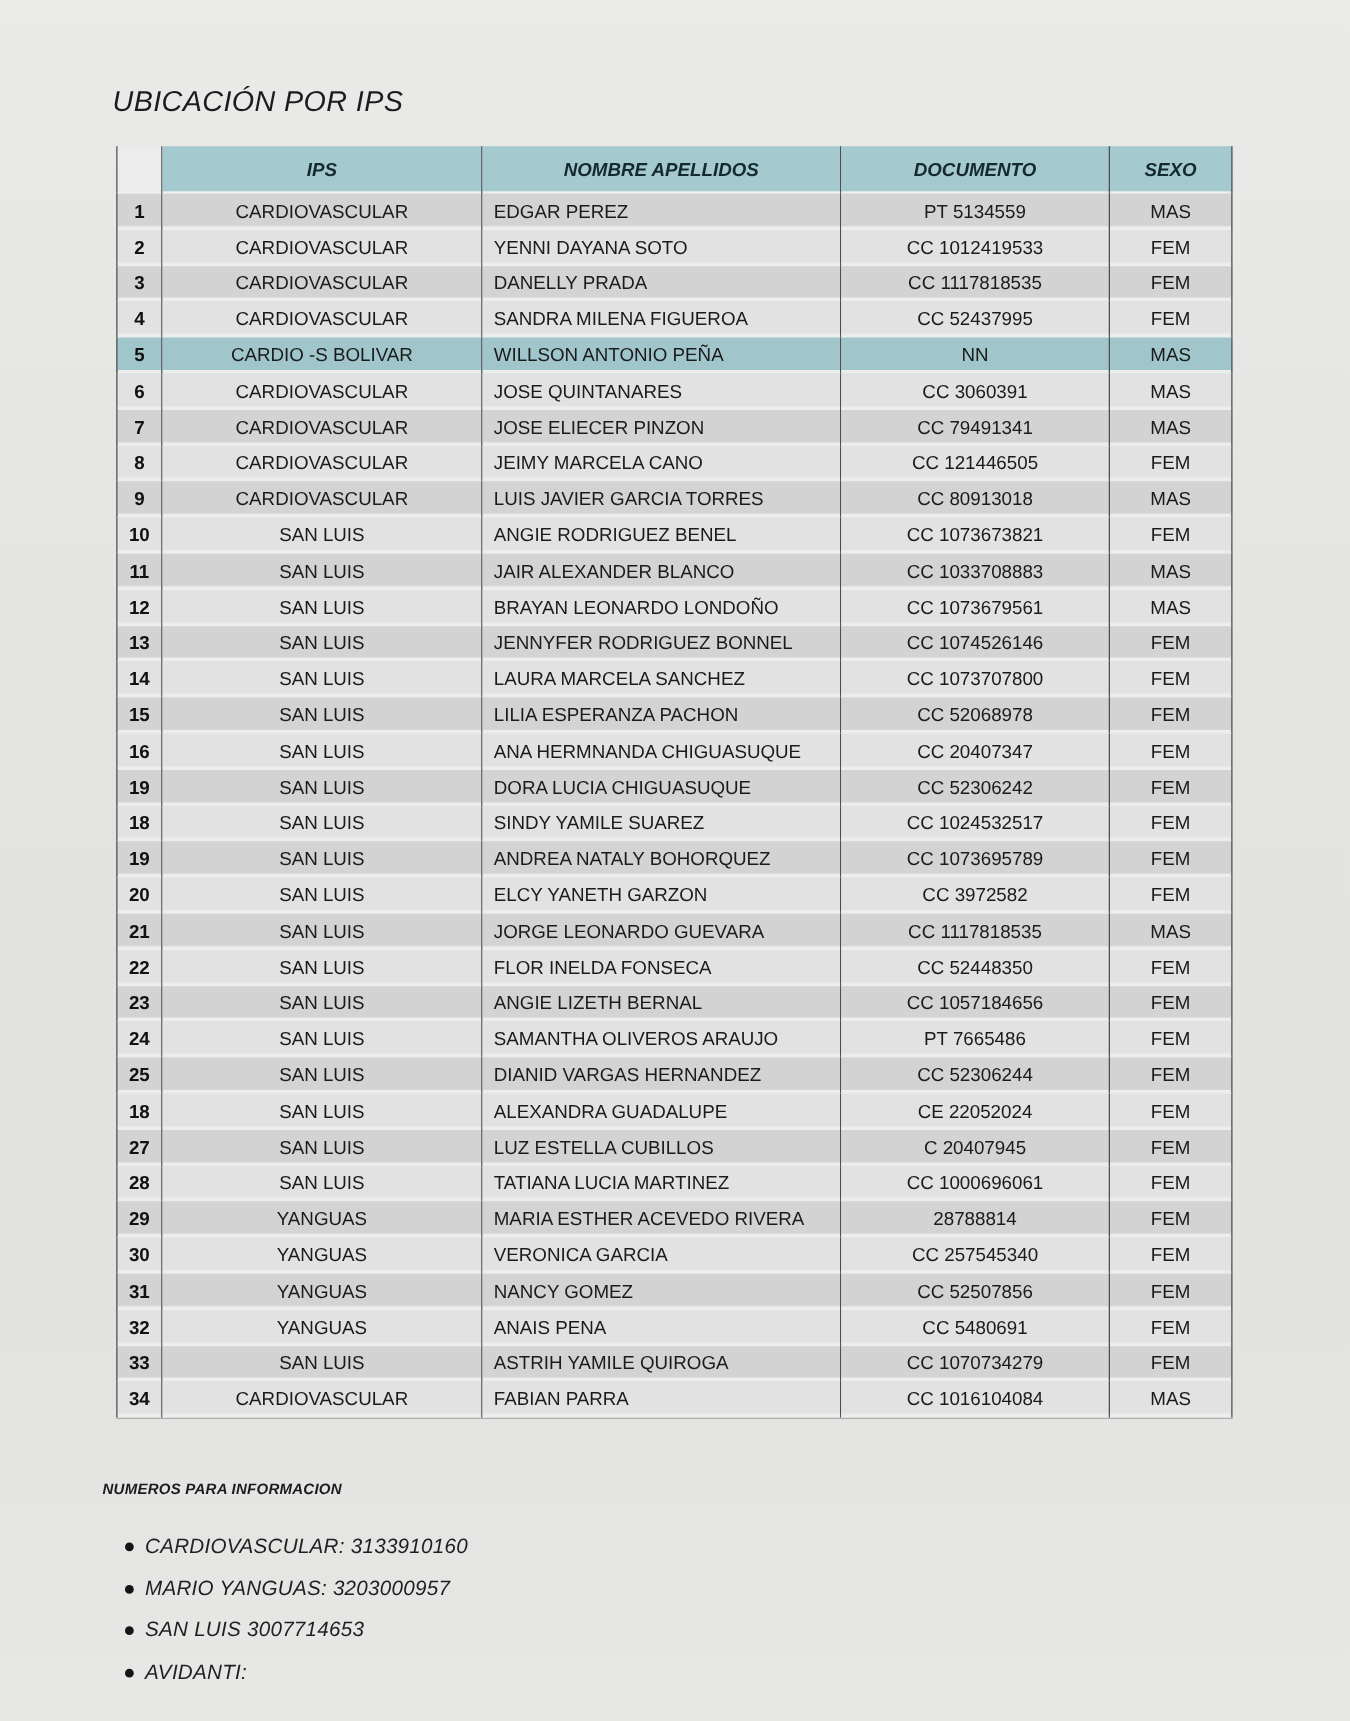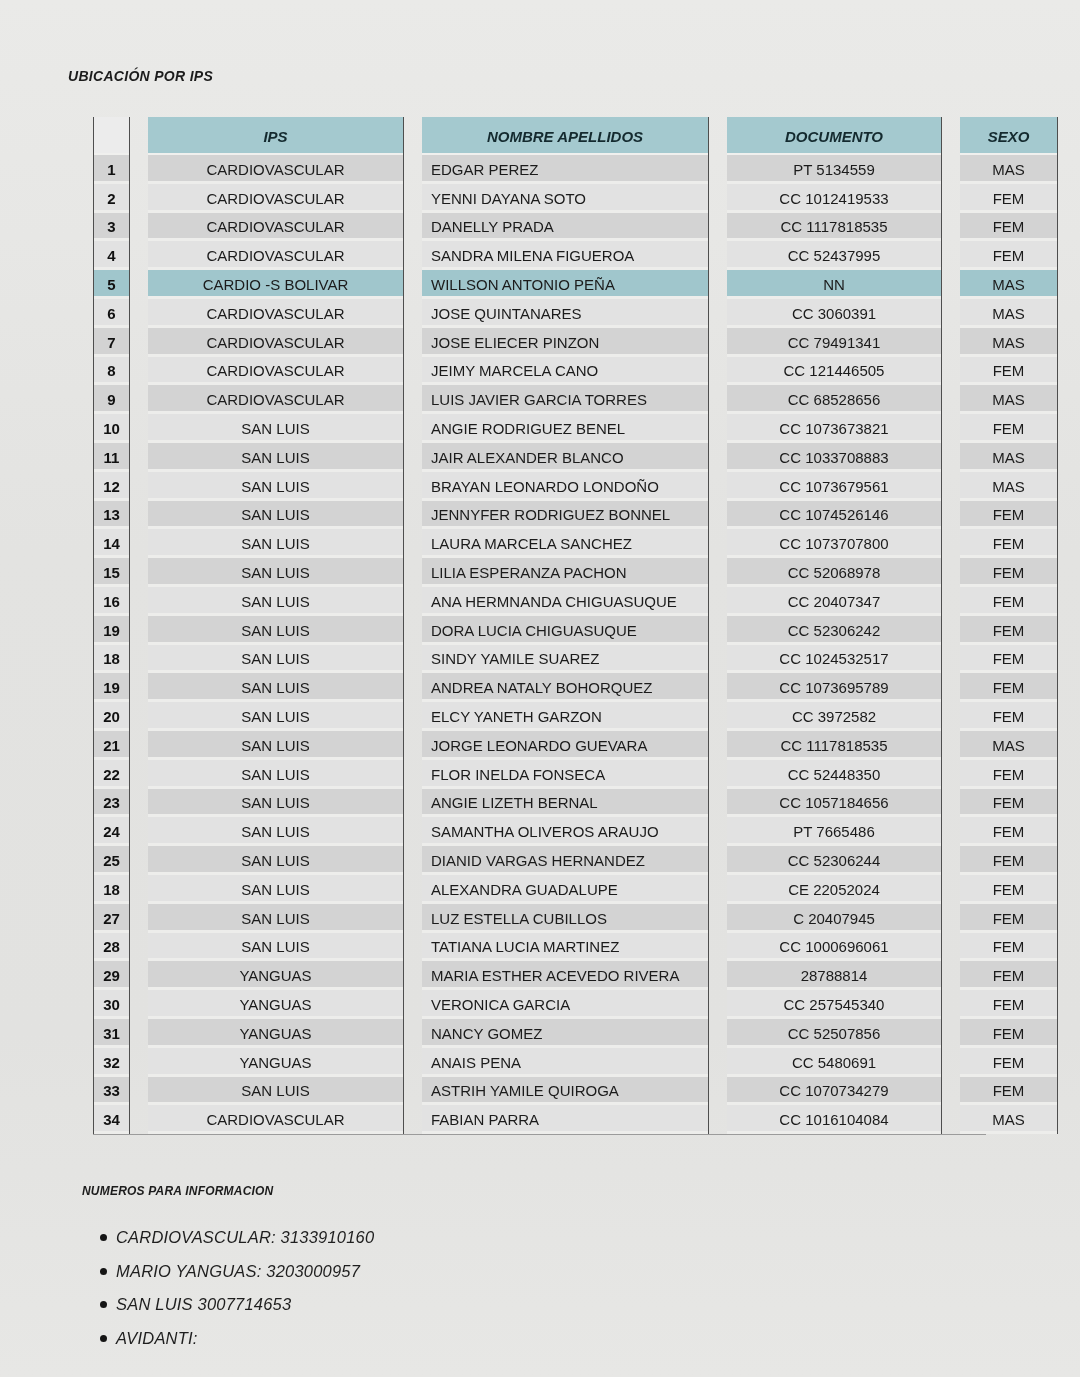--- a/index.html
+++ b/index.html
@@ -2,27 +2,27 @@
 <html><head>
 <meta charset="utf-8">
 <style>
   html,body { margin:0; padding:0; background:#d8d8d6; }
   .page {
     position:relative; width:1080px; height:1377px; margin:0 auto;
     background:linear-gradient(180deg,#eaeae8 0%, #e3e3e1 40%, #e2e2e0 75%, #e7e7e5 100%);
     font-family:"Liberation Sans", sans-serif; overflow:hidden;
   }
   .title {
-    position:absolute; left:68px; top:68px;
-    font-size:14px; font-weight:bold; font-style:italic;
+    position:absolute; left:90px; top:68px;
+    font-size:23px; font-weight:normal; font-style:italic;
     color:#1c1c1c; letter-spacing:.3px;
   }
   
   .table { position:absolute; left:93px; top:117px; width:893px; border-bottom:1px solid #9b9b9b; }
-  .trow { display:grid; grid-template-columns:37px 256px 287px 215px 98px;gap:18px; }
+  .trow { display:grid; grid-template-columns:37px 256px 287px 215px 98px; }
   .cell {
     box-sizing:border-box; display:flex; align-items:center; justify-content:center;
     border-right:1px solid #4e4e4e; font-size:15px; color:#1b1b1b;
     white-space:nowrap; overflow:hidden;
   }
   .cell:first-child { border-left:1px solid #4e4e4e; }
   .header-row { height:38px; }
   .header-row .cell {
     background:#a4c9cf; font-weight:bold; font-style:italic; color:#142a2f;
     box-shadow:inset 0 -2px 0 #f0f0ee;
@@ -116,21 +116,21 @@
           <div class="cell num">8</div>
           <div class="cell">CARDIOVASCULAR</div>
           <div class="cell name">JEIMY MARCELA CANO</div>
           <div class="cell">CC 121446505</div>
           <div class="cell">FEM</div>
         </div>
         <div class="trow data-row odd">
           <div class="cell num">9</div>
           <div class="cell">CARDIOVASCULAR</div>
           <div class="cell name">LUIS JAVIER GARCIA TORRES</div>
-          <div class="cell">CC 68528656</div>
+          <div class="cell">CC 80913018</div>
           <div class="cell">MAS</div>
         </div>
         <div class="trow data-row even">
           <div class="cell num">10</div>
           <div class="cell">SAN LUIS</div>
           <div class="cell name">ANGIE RODRIGUEZ BENEL</div>
           <div class="cell">CC 1073673821</div>
           <div class="cell">FEM</div>
         </div>
         <div class="trow data-row odd">

